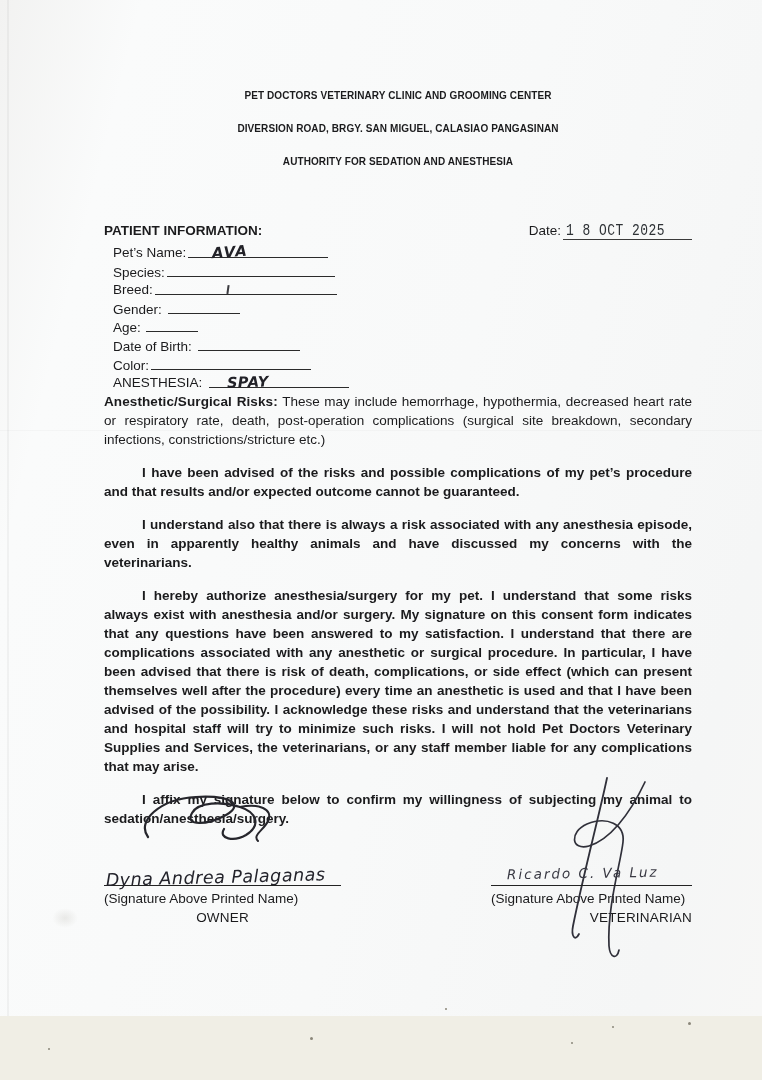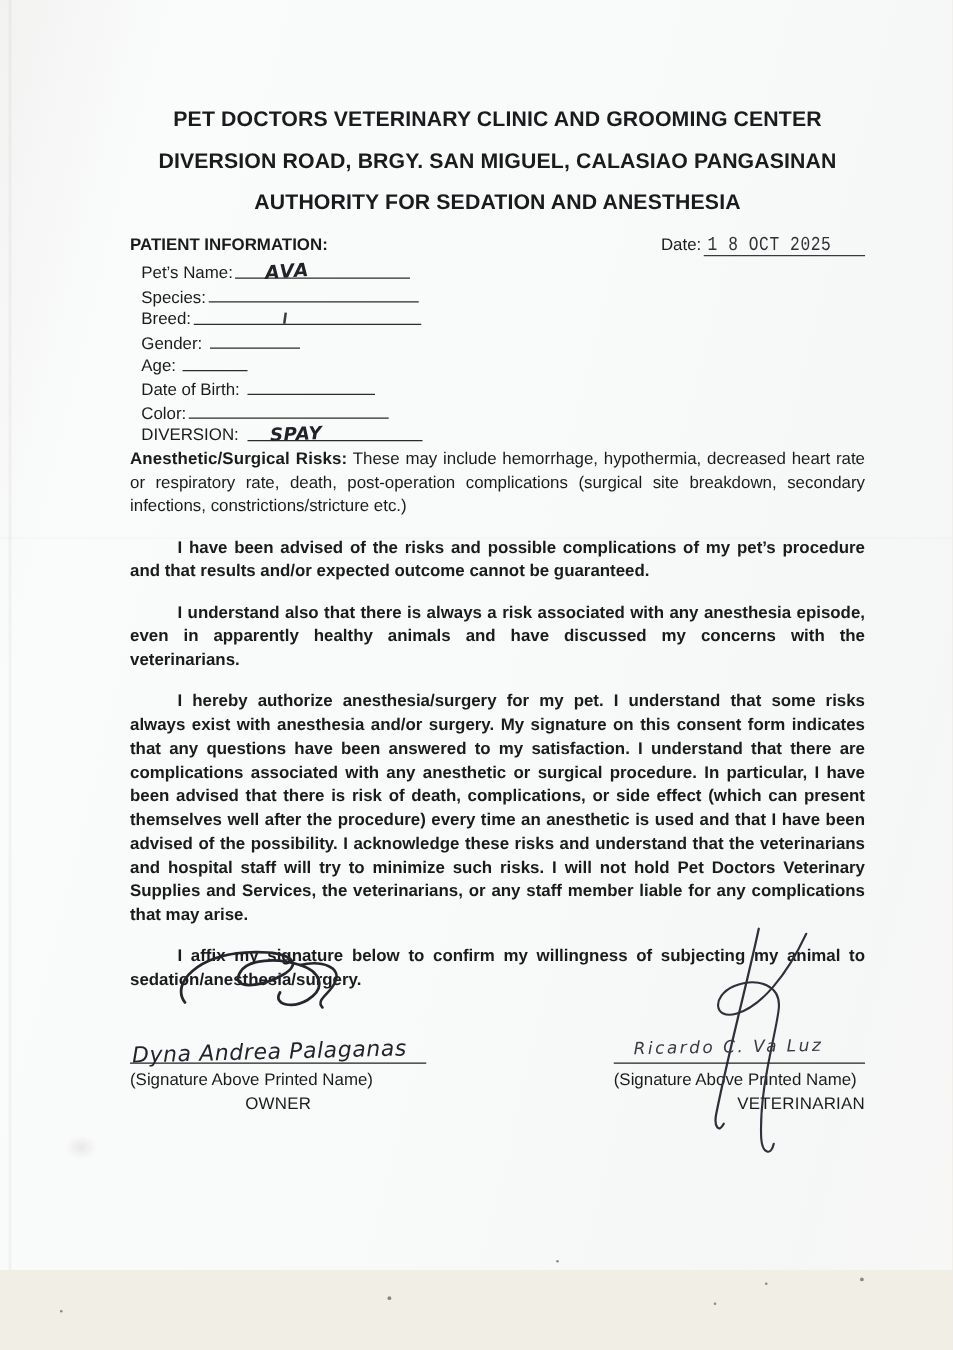--- a/index.html
+++ b/index.html
@@ -35,27 +35,27 @@
     background:radial-gradient(ellipse at center, rgba(120,115,100,0.13), rgba(120,115,100,0) 70%);
   }
 
   .content{
     position:absolute;top:0;left:0;width:762px;box-sizing:border-box;
     padding:86px 70px 0 104px;
     color:#1b1b1d;font-size:13.5px;line-height:19px;
   }
 
   
-  .doc-header{text-align:center;font-weight:bold;font-size:17px;letter-spacing:0.1px;}
+  .doc-header{text-align:center;font-weight:bold;font-size:10px;letter-spacing:0.1px;}
   .doc-header .hline{margin-bottom:14px;}
   .doc-header .hline:last-child{margin-bottom:15px;}
 
   
   .patient-head{display:flex;justify-content:space-between;align-items:flex-end;}
-  .pi-title{font-weight:bold;}
+  .pi-title{font-weight:bold;margin-top:35px;}
   .date-wrap{white-space:nowrap;}
   .date-line{
     display:inline-block;width:126px;border-bottom:1.6px solid #3a3a3a;
     text-align:left;padding:0 0 0 3px;margin-left:2px;height:17px;vertical-align:bottom;
   }
   .stamp{
     font-family:"Liberation Mono", monospace;
     font-size:13.5px;letter-spacing:0.5px;color:#2e3236;
     display:inline-block;transform:scaleY(1.18) scaleX(0.96);transform-origin:left bottom;
   }
@@ -163,21 +163,21 @@
       <div class="field-row">
         <span>Age:</span><span class="field-line fl-4"></span>
       </div>
       <div class="field-row">
         <span>Date of Birth:</span><span class="field-line fl-5"></span>
       </div>
       <div class="field-row">
         <span>Color:</span><span class="field-line fl-6"></span>
       </div>
       <div class="field-row proc-row">
-        <span>DIVERSION:</span><span class="field-line fl-7"><span class="hand hand-spay">SPAY</span></span>
+        <span>ANESTHESIA:</span><span class="field-line fl-7"><span class="hand hand-spay">SPAY</span></span>
       </div>
     </div>
 
     <div class="risks">
       <b>Anesthetic/Surgical Risks:</b><span> These may include hemorrhage, hypothermia, decreased heart rate or respiratory rate, death, post-operation complications (surgical site breakdown, secondary infections, constrictions/stricture etc.)</span>
     </div>
 
     <div class="para">I have been advised of the risks and possible complications of my pet’s procedure and that results and/or expected outcome cannot be guaranteed.</div>
     <div class="para">I understand also that there is always a risk associated with any anesthesia episode, even in apparently healthy animals and have discussed my concerns with the veterinarians.</div>
     <div class="para">I hereby authorize anesthesia/surgery for my pet. I understand that some risks always exist with anesthesia and/or surgery. My signature on this consent form indicates that any questions have been answered to my satisfaction. I understand that there are complications associated with any anesthetic or surgical procedure. In particular, I have been advised that there is risk of death, complications, or side effect (which can present themselves well after the procedure) every time an anesthetic is used and that I have been advised of the possibility. I acknowledge these risks and understand that the veterinarians and hospital staff will try to minimize such risks. I will not hold Pet Doctors Veterinary Supplies and Services, the veterinarians, or any staff member liable for any complications that may arise.</div>

